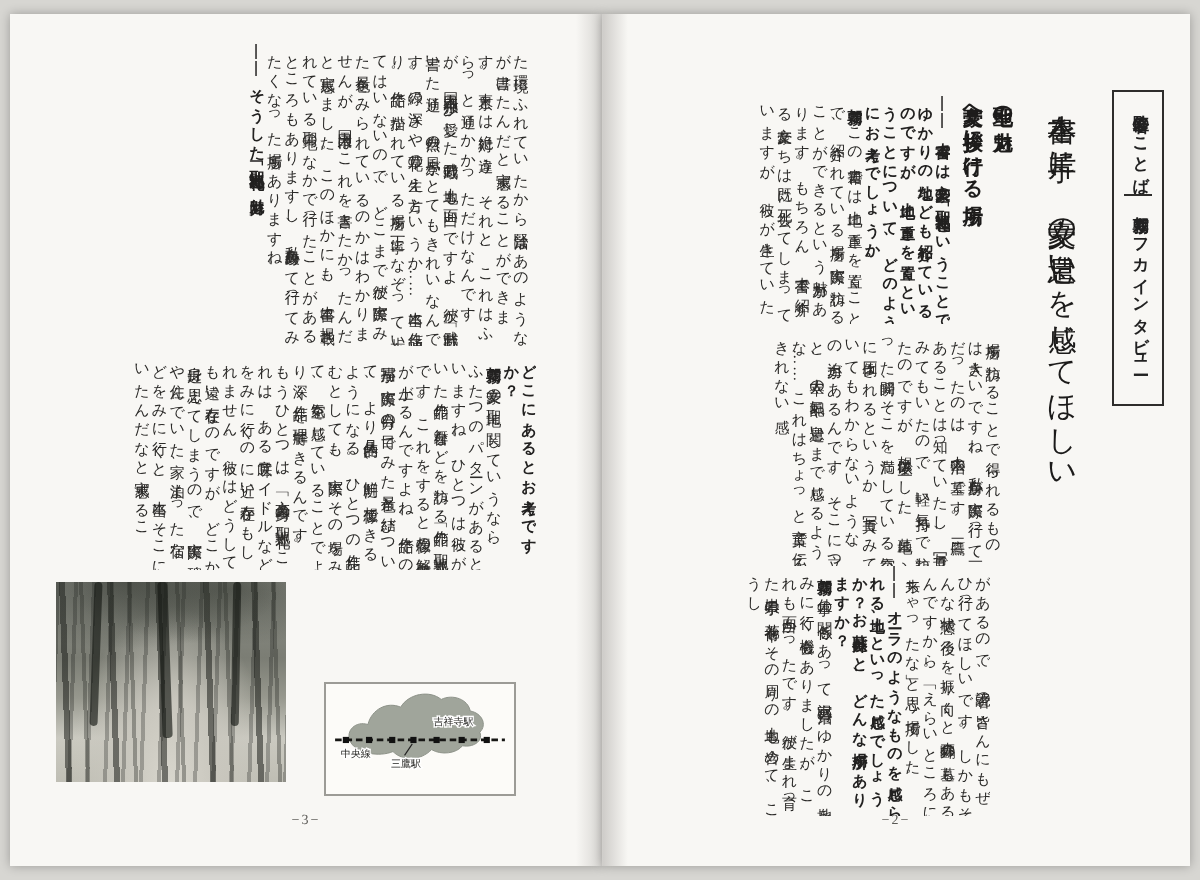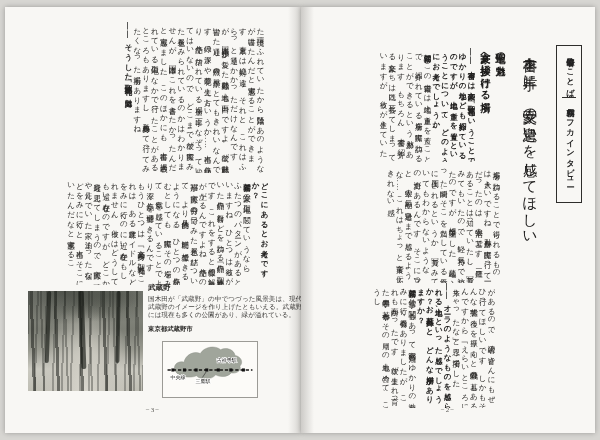--- a/index.html
+++ b/index.html
@@ -69,25 +69,20 @@
     <p><span class="spk">朝霧</span><span>　文豪の聖地に関していうなら、ふたつのパターンがあると思いますね。ひとつは彼らが書いた作品の舞台などを訪ねる「作品の聖地巡礼」です。これをすると想像の解像度が上がるんですよね。作品での描写が実際に自分の目でみた景色と結びついて、より具体的に、鮮明に想像できるようになる。ひとつの作品を読むとしても、実際にその場をみて、空気を感じていることでより深く作品を理解できるんです。もうひとつは、「文豪自身の聖地巡礼」。これは、ある意味アイドルなどをみに行くのに近い存在かもしれません。彼らはどうしても遠い存在なのですが、どこか身近に思えてしまうので、実際に碑や住んでいた家、泊まった宿などをみに行くと、本当にそこにいたんだなと実感するこ</span></p>
   </div>
 
   <div class="photo">
     <div class="canopy"></div>
     <div class="trunk t1"></div>
     <div class="trunk t2"></div>
     <div class="trunk t3"></div>
   </div>
 
-  <div class="caption">
-    <p class="cap-title">武蔵野</p>
-    <p class="cap-body">国木田が「武蔵野」の中でつづった風景美は、現代の武蔵野のイメージを作り上げたともいえる。武蔵野市には現在も多くの公園があり、緑が溢れている。</p>
-    <p class="cap-loc">東京都武蔵野市</p>
-  </div>
 
   <div class="mapbox">
     <svg viewBox="0 0 96 57" xmlns="http://www.w3.org/2000/svg">
       <path d="M12,30 C9,24 15,19 21,21 C23,13 31,9 38,12 C42,5 53,3 59,8 C65,5 73,8 74,14 C80,15 83,21 79,25 C81,30 75,33 70,32 C67,36 59,37 54,34 C48,40 39,40 34,35 C27,38 15,36 12,30 Z" fill="#a0a59b" stroke="#8b9087" stroke-width="0.5"></path>
       <line x1="4" y1="29" x2="92" y2="29" stroke="#161614" stroke-width="1.4" stroke-dasharray="3.4,2"></line>
       <g fill="#111">
         <rect x="8" y="27.4" width="3.2" height="3.2"></rect>
         <rect x="20" y="27.4" width="3.2" height="3.2"></rect>
         <rect x="32" y="27.4" width="3.2" height="3.2"></rect>
         <rect x="43" y="27.4" width="3.2" height="3.2"></rect>

